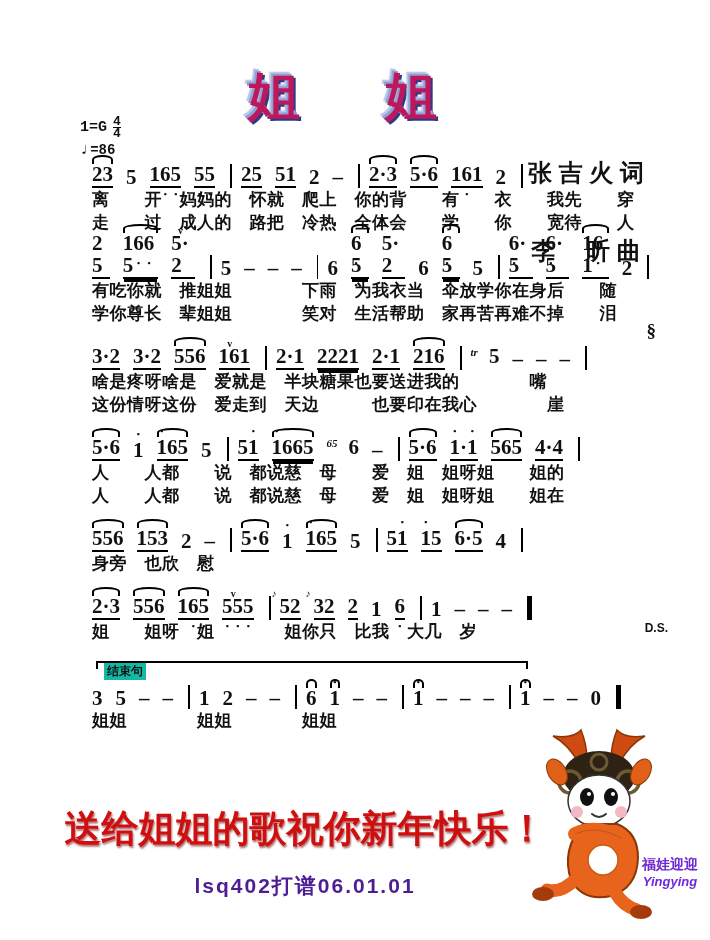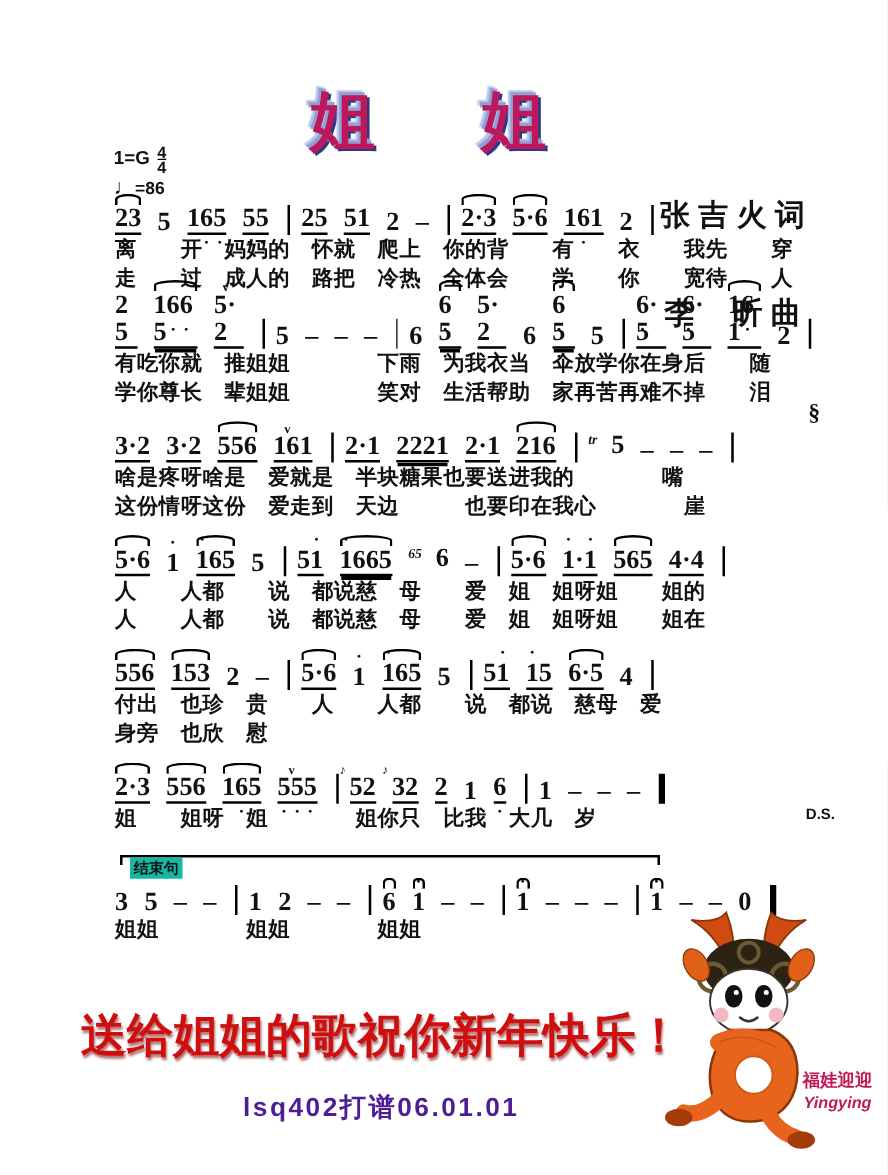--- a/index.html
+++ b/index.html
@@ -6,22 +6,22 @@
   .page{position:relative;width:710px;height:940px;margin:0 auto;background:#ffffff;
         font-family:"Liberation Sans",sans-serif;overflow:hidden;color:#111;}
   
   .title{position:absolute;left:248px;top:62px;font-size:52px;font-weight:900;
          letter-spacing:85px;white-space:nowrap;color:#be185d;
          text-shadow:-2px -2px 0 #8fa0d4,-4px -4px 1px #b9c5e8,2px 2px 0 #2a3a85;}
   
   .credits{position:absolute;right:66px;top:108px;text-align:center;font-weight:700;
            font-size:24px;line-height:26px;white-space:pre;}
   
-  .keyblock{position:absolute;left:91px;top:116px;font-weight:700;
-            font-family:Liberation Sans, sans-serif;font-size:15px;line-height:15px;}
+  .keyblock{position:absolute;left:80px;top:116px;font-weight:700;
+            font-family:Liberation Mono, monospace;font-size:15px;line-height:15px;}
   .frac{display:inline-flex;flex-direction:column;text-align:center;vertical-align:middle;
         font-size:13px;line-height:11px;margin-left:6px;}
   .frac .fb{border-top:1px solid #000;}
   .tempo{margin-top:3px;font-size:14px;}
   .tempo .qn{font-size:17px;}
   
   .score{position:absolute;left:92px;top:154px;width:566px;}
   .sline{margin-bottom:11px;}
   .sline.last{margin-top:16px;}
   .notes{position:relative;display:flex;align-items:flex-end;height:34px;
@@ -52,21 +52,21 @@
                   border-top:2px solid #000;border-left:2px solid #000;border-right:2px solid #000;}
   .bracket .blabel{position:absolute;left:12px;top:4px;font-size:12px;font-weight:700;background:#14b8a6;padding:0 3px;}
   
   .redline{position:absolute;left:55px;top:804px;width:500px;text-align:center;
            font-size:37px;font-weight:900;color:#cf0f0f;white-space:nowrap;
            text-shadow:1px 2px 2px rgba(110,0,0,.55);}
   .redsub{position:absolute;left:55px;top:872px;width:500px;text-align:center;
           font-size:21px;font-weight:700;color:#4c1d95;letter-spacing:2px;}
   
   .mascot{position:absolute;right:2px;top:726px;width:215px;height:206px;}
-  .mcaption{position:absolute;right:12px;top:856px;text-align:center;color:#be185d;}
+  .mcaption{position:absolute;right:12px;top:856px;text-align:center;color:#6d28d9;}
   .mcaption .cn{font-size:14px;font-weight:900;text-shadow:0 0 1px #fff3d8;}
   .mcaption .en{font-size:13px;font-style:italic;font-weight:700;}
 </style>
 </head>
 <body>
 
 <div class="page">
 
   <div class="title">姐姐</div>
 
@@ -190,21 +190,20 @@
           <span class="tok"><span class="txt"><span class="ch">1<span class="odot top">•</span></span></span></span>
           <span class="tok u1"><span class="arc"></span><span class="txt"><span class="ch">1<span class="odot top">•</span></span><span class="ch"> </span><span class="ch">6</span><span class="ch"> </span><span class="ch">5</span></span></span>
           <span class="tok"><span class="txt"><span class="ch">5</span></span></span>
           <span class="bar"></span>
           <span class="tok u1"><span class="txt"><span class="ch">5</span><span class="ch"> </span><span class="ch">1<span class="odot top">•</span></span></span></span>
           <span class="tok u1"><span class="txt"><span class="ch">1<span class="odot top">•</span></span><span class="ch"> </span><span class="ch">5</span></span></span>
           <span class="tok u1"><span class="arc"></span><span class="txt"><span class="ch">6</span><span class="ch">·</span><span class="ch">5</span></span></span>
           <span class="tok"><span class="txt"><span class="ch">4</span></span></span>
           <span class="bar"></span>
         </div>
-        <div class="lyr">付出　也珍　贵　　人　　人都　　说　都说　慈母　爱</div>
         <div class="lyr">身旁　也欣　慰</div>
       </div>
       <div class="sline">
         <div class="notes">
           <span class="tok u1"><span class="arc"></span><span class="txt"><span class="ch">2</span><span class="ch">·</span><span class="ch">3</span></span></span>
           <span class="tok u1"><span class="arc"></span><span class="txt"><span class="ch">5</span><span class="ch"> </span><span class="ch">5</span><span class="ch"> </span><span class="ch">6</span></span></span>
           <span class="tok u1"><span class="arc"></span><span class="txt"><span class="ch">1</span><span class="ch"> </span><span class="ch">6<span class="odot bot">•</span></span><span class="ch"> </span><span class="ch">5<span class="odot bot">•</span></span></span></span>
           <span class="tok u1"><span class="breath">v</span><span class="txt"><span class="ch">5<span class="odot bot">•</span></span><span class="ch"> </span><span class="ch">5<span class="odot bot">•</span></span><span class="ch"> </span><span class="ch">5<span class="odot bot">•</span></span></span></span>
           <span class="bar"></span>
           <span class="tok u1"><span class="grace">♪</span><span class="txt"><span class="ch">5</span><span class="ch"> </span><span class="ch">2</span></span></span>

